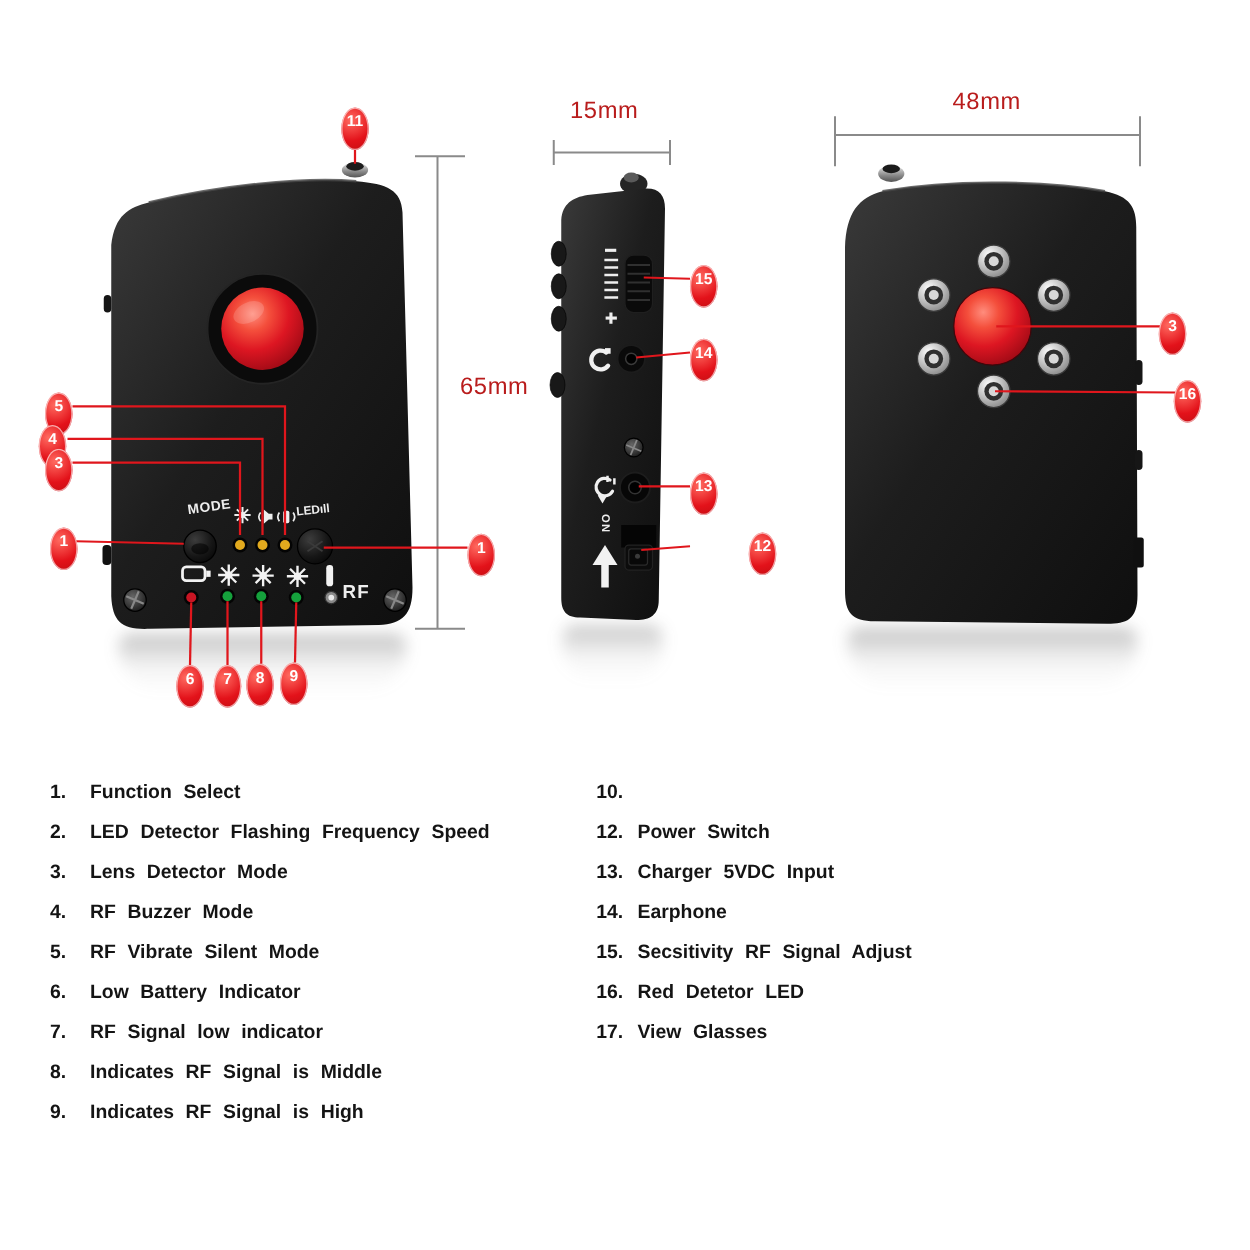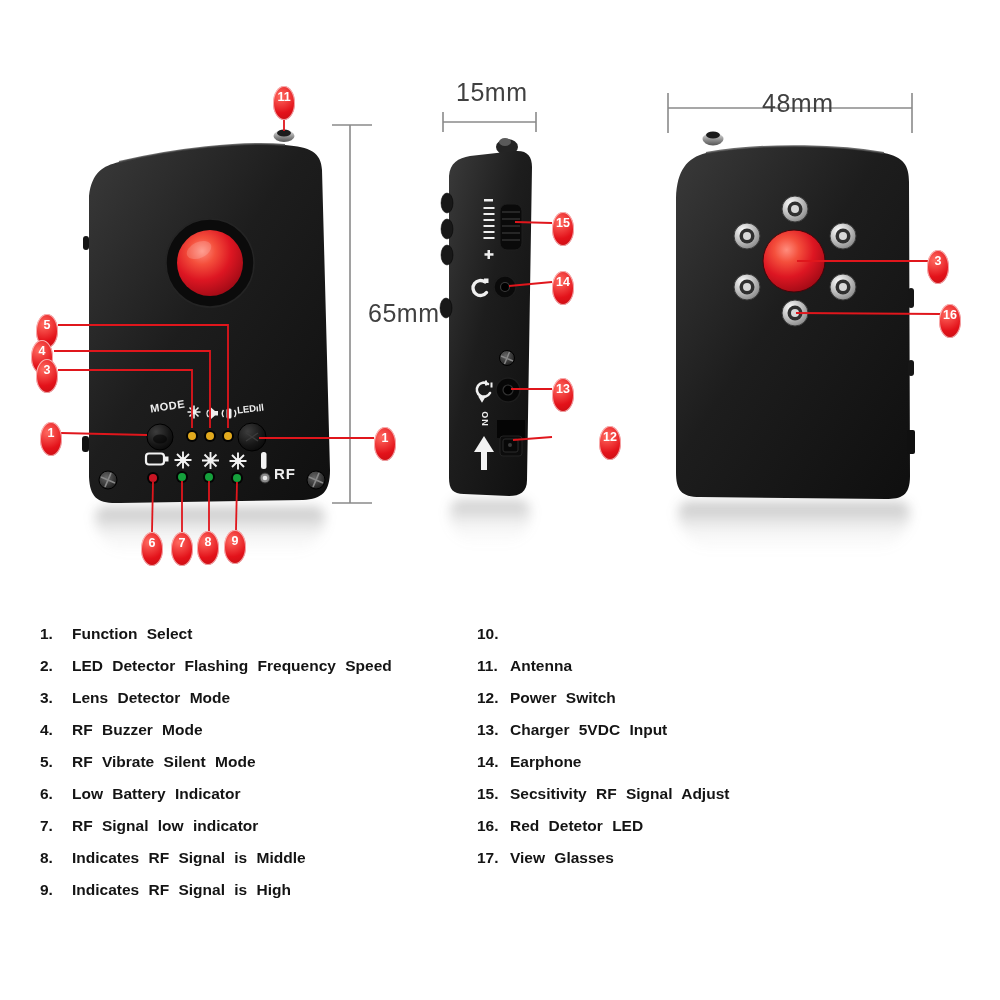--- a/index.html
+++ b/index.html
@@ -1,21 +1,21 @@
 <!DOCTYPE html>
 <html><head>
 <meta charset="utf-8">
 <style>
   html,body{margin:0;padding:0;background:#fff;}
   .canvas{position:relative;width:1000px;height:1000px;background:#ffffff;overflow:hidden;
           font-family:"Liberation Sans",sans-serif;}
   .art{position:absolute;left:0;top:0;width:1000px;height:1000px;z-index:1;pointer-events:none;}
   .refl{position:absolute;z-index:0;filter:blur(6px);}
   .overlay{position:absolute;z-index:2;white-space:nowrap;}
-  .dim-label{color:#404040;font-size:25px;font-weight:400;letter-spacing:.5px;}
+  .dim-label{color:#b91c1c;font-size:19px;font-weight:400;letter-spacing:.5px;}
   .dev-label{color:#eeeeee;font-weight:bold;}
   .co{position:absolute;z-index:3;width:22px;height:34px;border-radius:50%;
       background:radial-gradient(circle at 35% 30%, #ff6a60, #e3121a 60%, #c40d12);
       color:#fff;font-size:12.5px;font-weight:bold;line-height:22px;text-align:center;
       box-shadow:0 0 0 1px rgba(255,255,255,.6) inset;}
   .legend-col{position:absolute;z-index:2;color:#141414;font-size:15.5px;font-weight:bold;
               word-spacing:5px;}
   .lrow{display:flex;line-height:22px;margin-bottom:10px;}
   .legend-left .lnum{width:22px;margin-right:10px;text-align:left;}
   .legend-right .lnum{width:27px;margin-right:6px;text-align:left;}
@@ -279,21 +279,21 @@
       <polyline points="552,282 509,286"></polyline>
       <polyline points="552,389 511,389"></polyline>
       <polyline points="552,437 513,440"></polyline>
       <polyline points="928,261 797,261"></polyline>
       <polyline points="940,314 796,313"></polyline>
     </g>
   </svg>
 
   <div class="overlay dim-label" style="left:368px;top:299px;">65mm</div>
   <div class="overlay dim-label" style="left:456px;top:78px;">15mm</div>
-  <div class="overlay dim-label" style="left:762px;top:89px;">48mm</div>
+  <div class="overlay dim-label" style="left:762px;top:71px;">48mm</div>
 
   <div class="overlay dev-label" style="left:150px;top:400px;font-size:11px;letter-spacing:.5px;transform:rotate(-8deg);">MODE</div>
   <div class="overlay dev-label" style="left:237px;top:403px;font-size:9.5px;transform:rotate(-6deg);">LEDıll</div>
   <div class="overlay dev-label" style="left:274px;top:465px;font-size:15px;letter-spacing:1px;">RF</div>
   <div class="overlay dev-label" style="left:477px;top:414px;font-size:9px;transform:rotate(90deg);letter-spacing:1px;">ON</div>
 
   <div class="co" style="left:273px;top:86px;">11</div>
   <div class="co" style="left:36px;top:314px;">5</div>
   <div class="co" style="left:31px;top:340px;">4</div>
   <div class="co" style="left:36px;top:359px;">3</div>
@@ -346,24 +346,20 @@
     <div class="lrow">
         <span class="lnum">9.</span>
         <span class="ltext">Indicates RF Signal is High</span>
       </div>
   </div>
   <div class="legend-col legend-right" style="left:477px;top:623px;">
     <div class="lrow">
         <span class="lnum">10.</span>
       </div>
     <div class="lrow">
-        <span class="lnum">11.</span>
-        <span class="ltext">Antenna</span>
-      </div>
-    <div class="lrow">
         <span class="lnum">12.</span>
         <span class="ltext">Power Switch</span>
       </div>
     <div class="lrow">
         <span class="lnum">13.</span>
         <span class="ltext">Charger 5VDC Input</span>
       </div>
     <div class="lrow">
         <span class="lnum">14.</span>
         <span class="ltext">Earphone</span>

